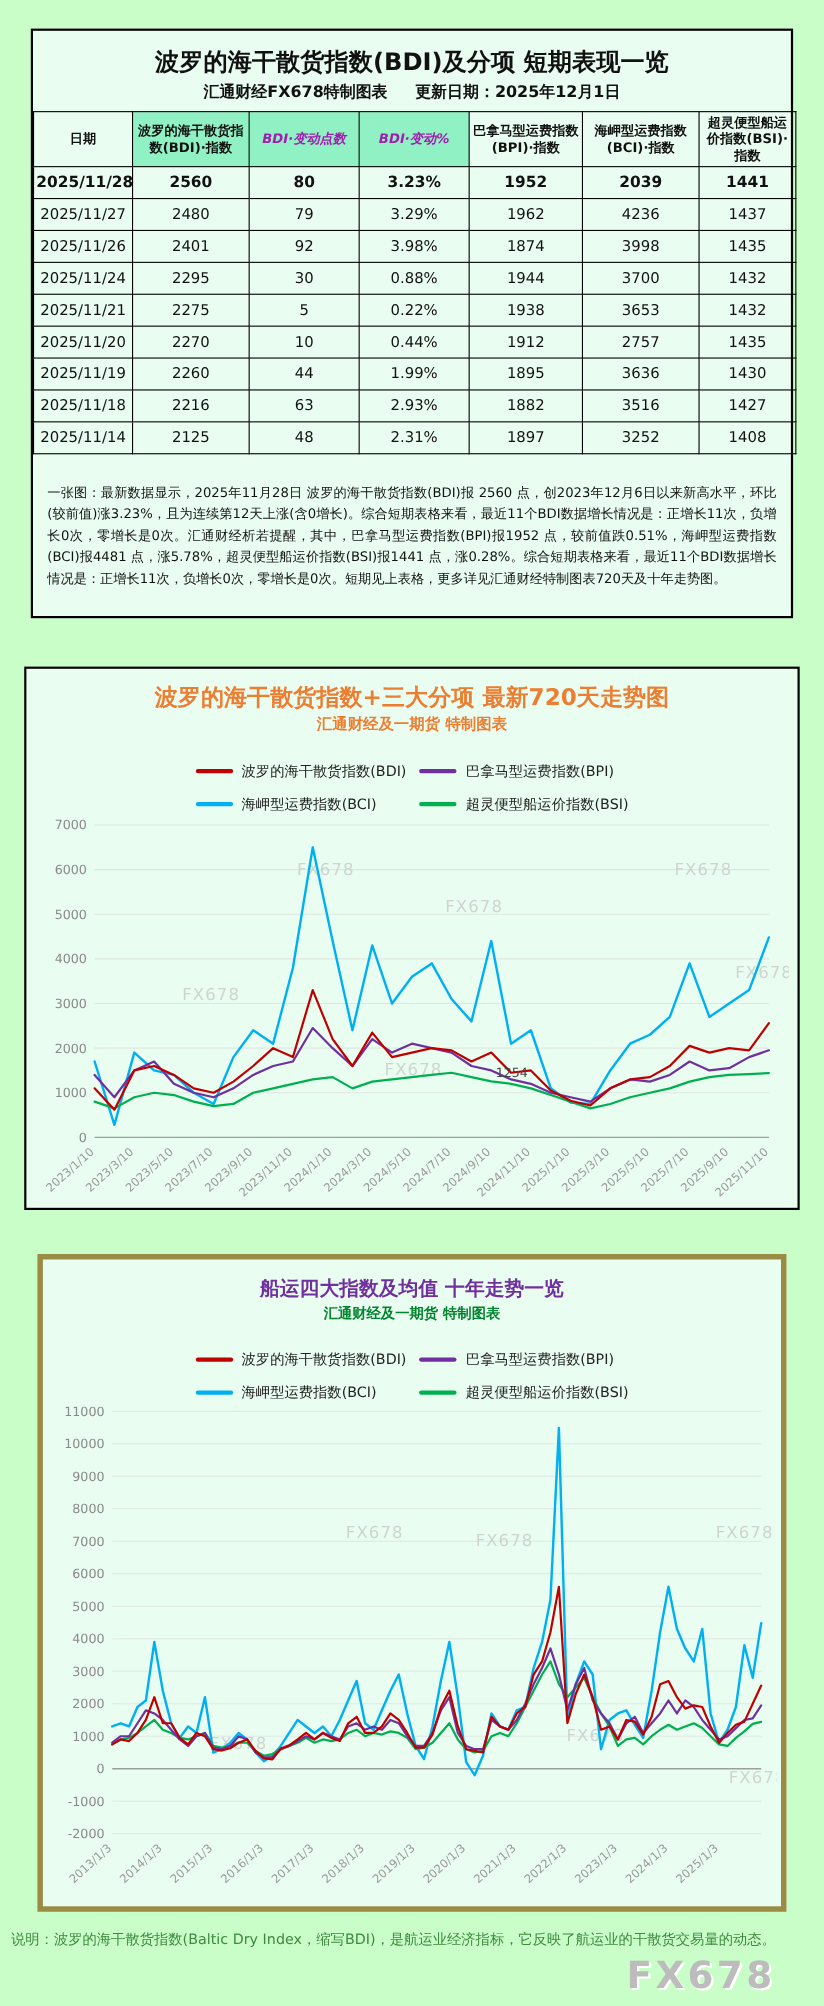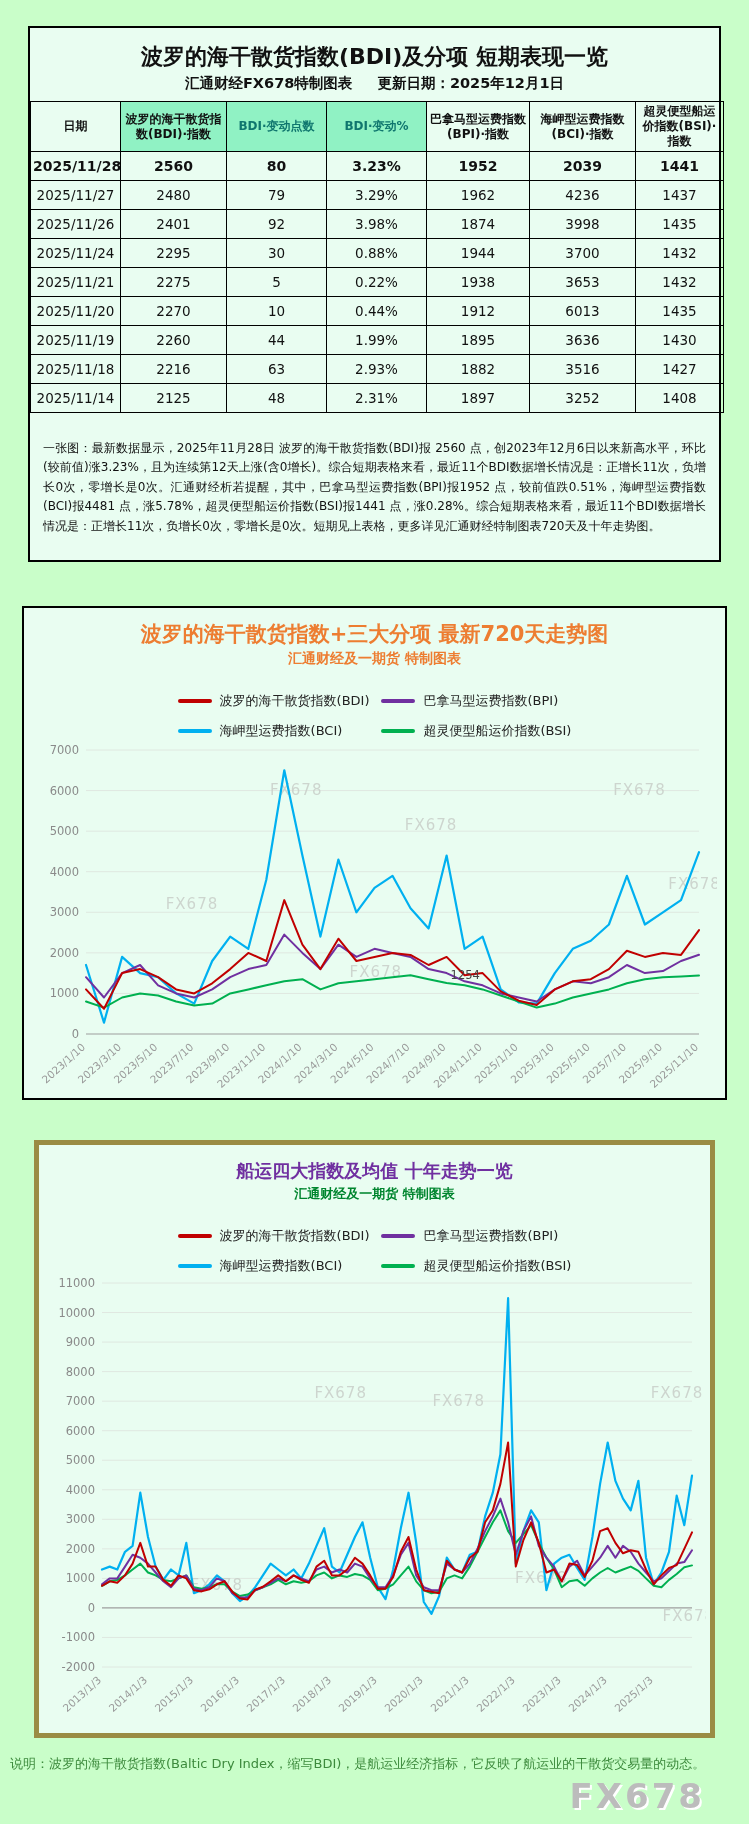--- a/index.html
+++ b/index.html
@@ -14,21 +14,21 @@
   
   .panel{background:#e9fdf1;box-sizing:border-box;}
   .panel1{margin:26px 28px 0;border:2px solid #000;padding:8px 0 10px;}
   .p1-title{text-align:center;font-size:22px;font-weight:bold;margin:6px 8px 2px;}
   .p1-sub{text-align:center;font-size:14.5px;font-weight:bold;margin-bottom:8px;}
   .p1-sub span{margin:0 10px;text-align:right;}
   table.data{border-collapse:collapse;table-layout:fixed;margin:0 auto;width:693px;}
   table.data th,table.data td{border:1px solid #000;text-align:center;padding:2px 2px;overflow:hidden;}
   table.data thead th{font-size:12px;font-weight:bold;height:42px;line-height:1.25;}
   table.data thead th.col-green{background:#90f2c4;}
-  table.data thead th.col-red{color:#0f766e;}
+  table.data thead th.col-red{color:#a21caf;font-style:italic;}
   table.data tbody td{font-size:13.5px;height:24px;}
   table.data tr.latest td{font-weight:bold;font-size:14px;}
   .summary{font-size:12px;line-height:1.62;padding:14px 13px 2px;text-align:justify;}
 
   
   .panel2{margin:44px 22px 0;border:2px solid #000;padding:12px 0 4px;position:relative;}
   .p2-title{color:#ed7d31;font-size:21px;font-weight:bold;text-align:center;}
   .p2-sub{color:#ed7d31;font-size:14px;font-weight:bold;text-align:center;margin-top:2px;}
 
   
@@ -129,21 +129,21 @@
             <td>1938</td>
             <td>3653</td>
             <td>1432</td>
           </tr>
           <tr>
             <td>2025/11/20</td>
             <td>2270</td>
             <td>10</td>
             <td>0.44%</td>
             <td>1912</td>
-            <td>6013</td>
+            <td>2757</td>
             <td>1435</td>
           </tr>
           <tr>
             <td>2025/11/19</td>
             <td>2260</td>
             <td>44</td>
             <td>1.99%</td>
             <td>1895</td>
             <td>3636</td>
             <td>1430</td>

